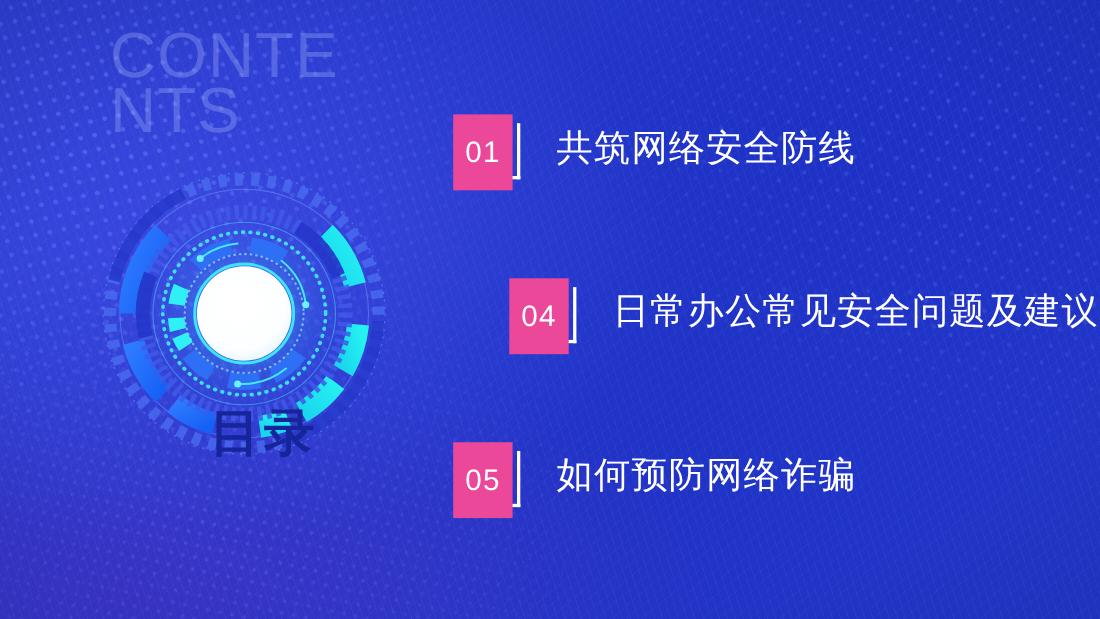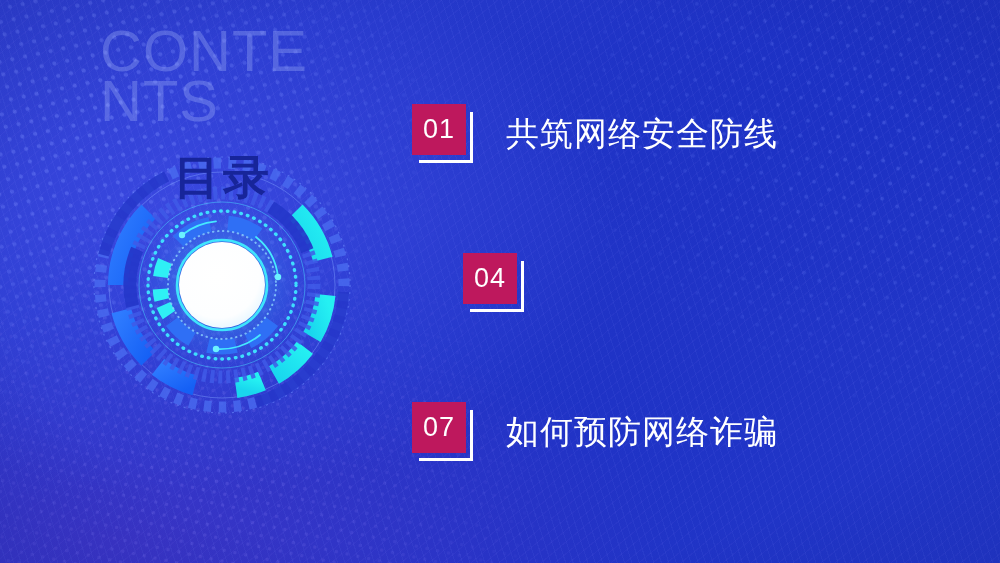--- a/index.html
+++ b/index.html
@@ -99,24 +99,24 @@
     position: absolute;
     left: 52px;
     top: 146px;
     width: 340px;
     height: 278px;
   }
   .emblem svg { display: block; width: 100%; height: 100%; }
 
   .emblem-label {
     position: absolute;
-    left: 0; top: 0;
+    left: 17px; top: 0;
     width: 340px; height: 278px;
     display: flex;
-    align-items: flex-start;
+    align-items: flex-end;
     justify-content: center;
     pointer-events: none;
   }
   .emblem-label span {
     font-size: 46px;
     font-weight: 700;
     color: #17259a;
     letter-spacing: 3px;
     font-family: "DejaVu Sans", "Liberation Sans", sans-serif;
     transform: translate(1px, 1px);
@@ -138,22 +138,22 @@
     position: absolute;
     left: 7px; top: 8px;
     width: 54px; height: 51px;
     border-right: 3px solid #ffffff;
     border-bottom: 3px solid #ffffff;
     box-sizing: border-box;
   }
   .num-box {
     position: absolute;
     left: 0; top: 0;
-    width: 54px; height: 51px;
-    background: #be185d;
+    width: 54px; height: 69px;
+    background: #ec4899;
     display: flex;
     align-items: center;
     justify-content: center;
   }
   .num-box span {
     font-size: 27px;
     color: #ffffff;
     font-weight: 400;
     letter-spacing: 1px;
     line-height: 1;
@@ -287,25 +287,26 @@
     <div class="agenda-text">共筑网络安全防线</div>
   </div>
 
   <div class="agenda-item" id="item-1">
     <div class="num-wrap">
       <div class="num-frame"></div>
       <div class="num-box">
         <span>04</span>
       </div>
     </div>
+    <div class="agenda-text">日常办公常见安全问题及建议</div>
   </div>
 
   <div class="agenda-item" id="item-2">
     <div class="num-wrap">
       <div class="num-frame"></div>
       <div class="num-box">
-        <span>07</span>
+        <span>05</span>
       </div>
     </div>
     <div class="agenda-text">如何预防网络诈骗</div>
   </div>
 
 </div>
 
 </body></html>

